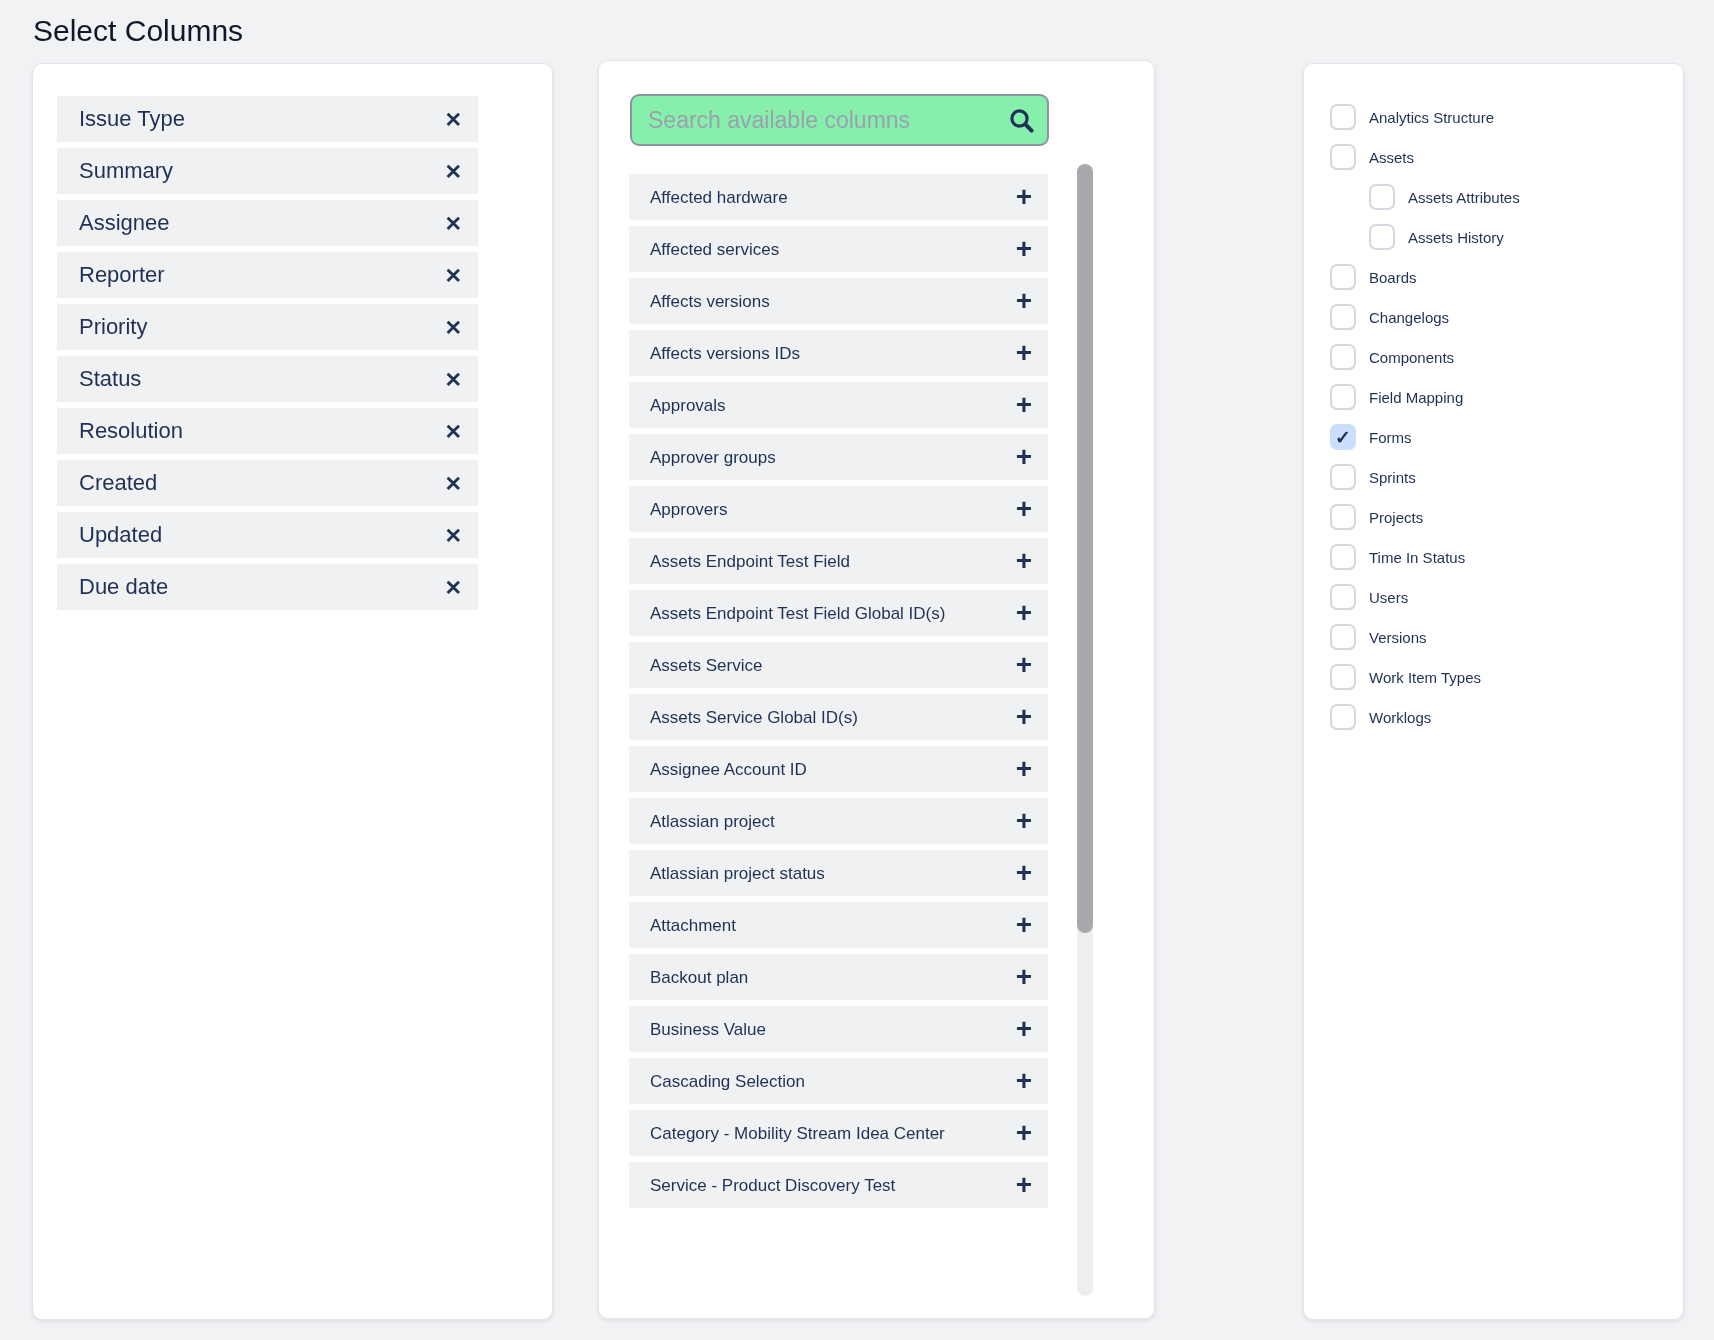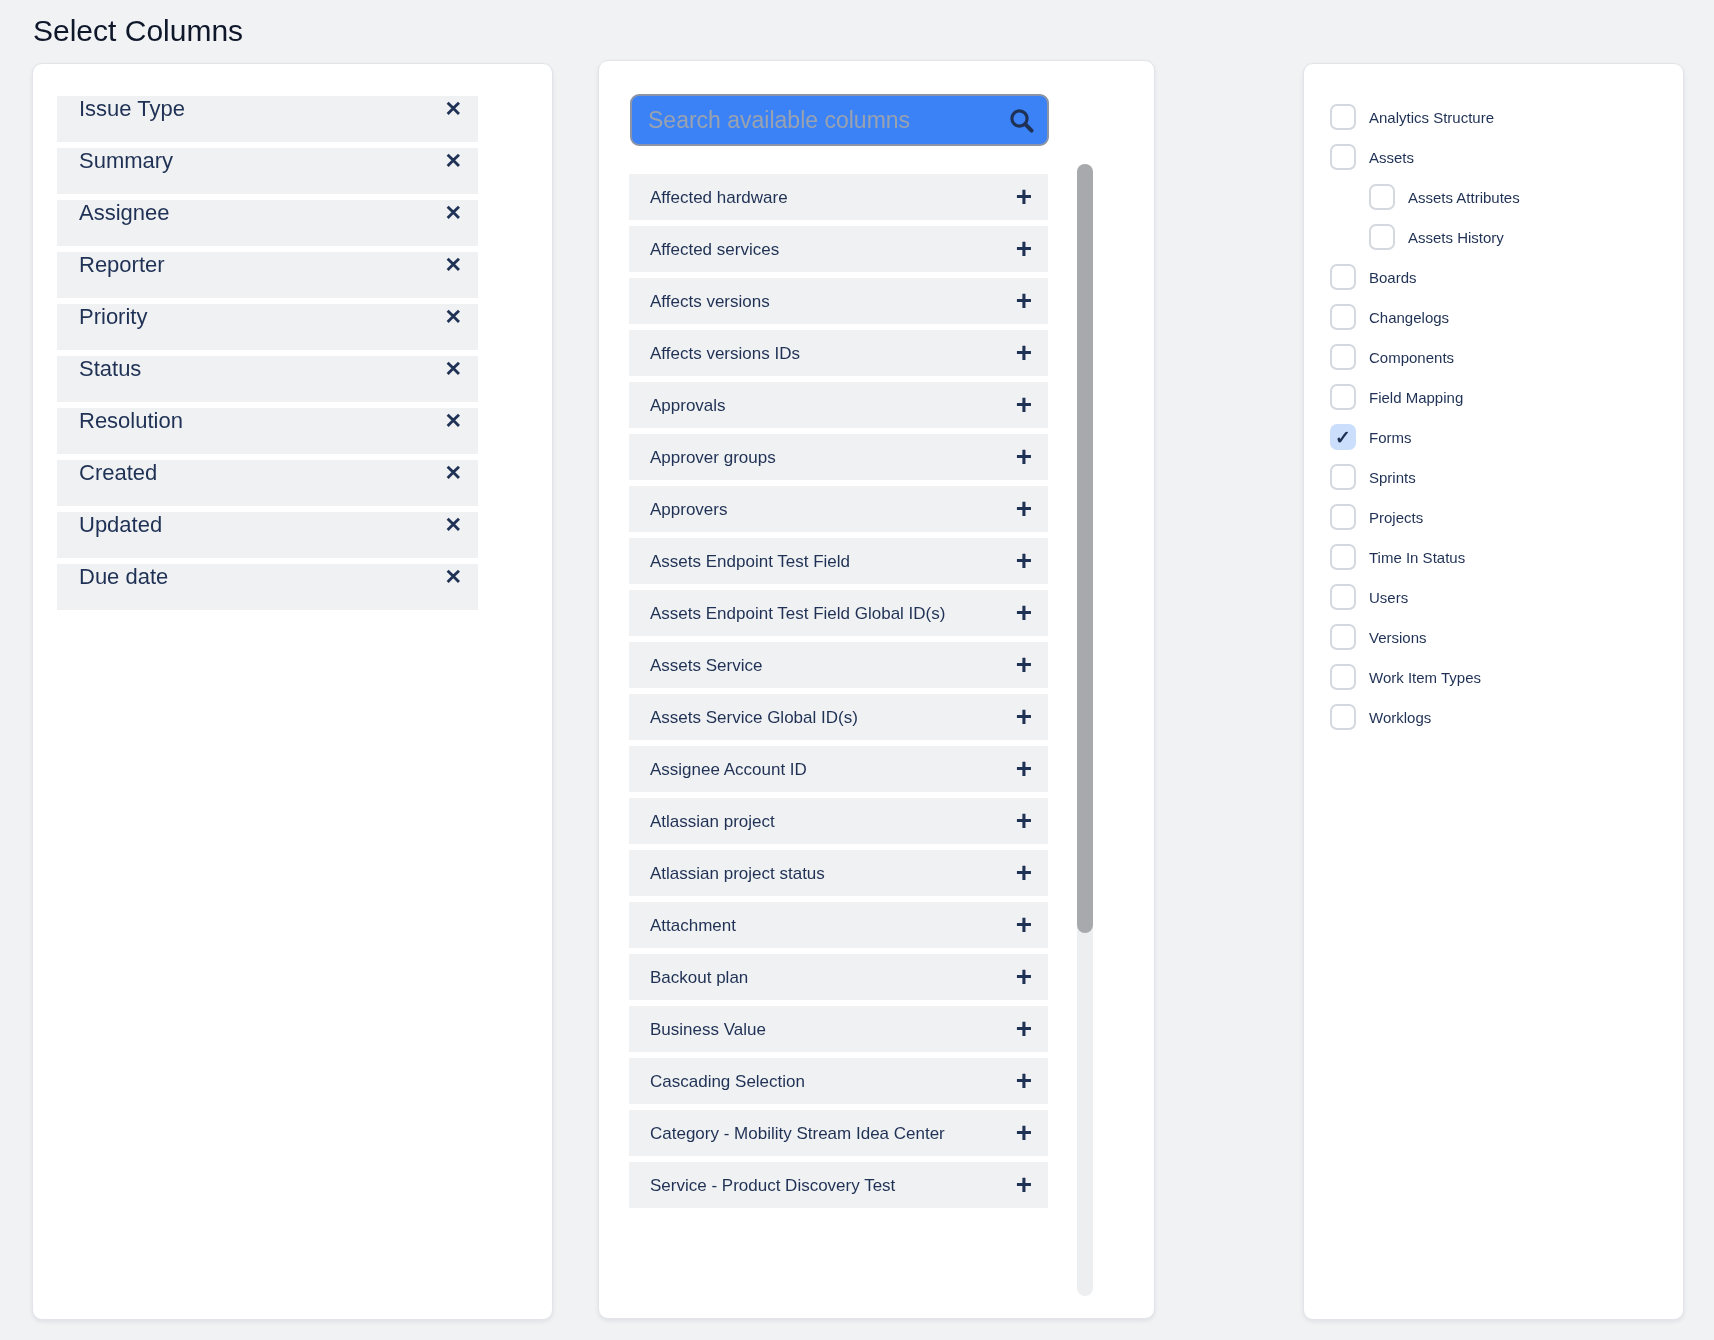--- a/index.html
+++ b/index.html
@@ -36,38 +36,38 @@
 
   
   #selected-list{
     position:absolute;left:24px;top:32px;width:421px;
     display:flex;flex-direction:column;gap:6px;
   }
   .pill-row{
     background:#f0f1f3;
     height:46px;
     box-sizing:border-box;
-    display:flex;align-items:flex-start;justify-content:space-between;
+    display:flex;align-items:center;justify-content:space-between;
     padding:0 14px 0 22px;
     font-size:22px;
     color:#1f3154;
   }
   .x-icon{
     font-size:21px;font-weight:600;color:#1f3154;
     line-height:1;cursor:pointer;
     padding:2px;
   }
 
   
   #search-wrap{
     position:absolute;left:31px;top:33px;width:419px;height:52px;
     box-sizing:border-box;
     border:2px solid #8b95a7;
     border-radius:9px;
-    background:#3b82f6;
+    background:#86efac;
     display:flex;align-items:center;
   }
   #search-input{
     flex:1;border:none;outline:none;background:transparent;
     font-family:"Liberation Sans", sans-serif;
     font-size:23px;color:#1f3154;
     padding:0 0 0 16px;
   }
   #search-input::placeholder{color:#9aa2af;opacity:1;}
   #search-icon{margin-right:12px;flex:0 0 auto;display:block;}

